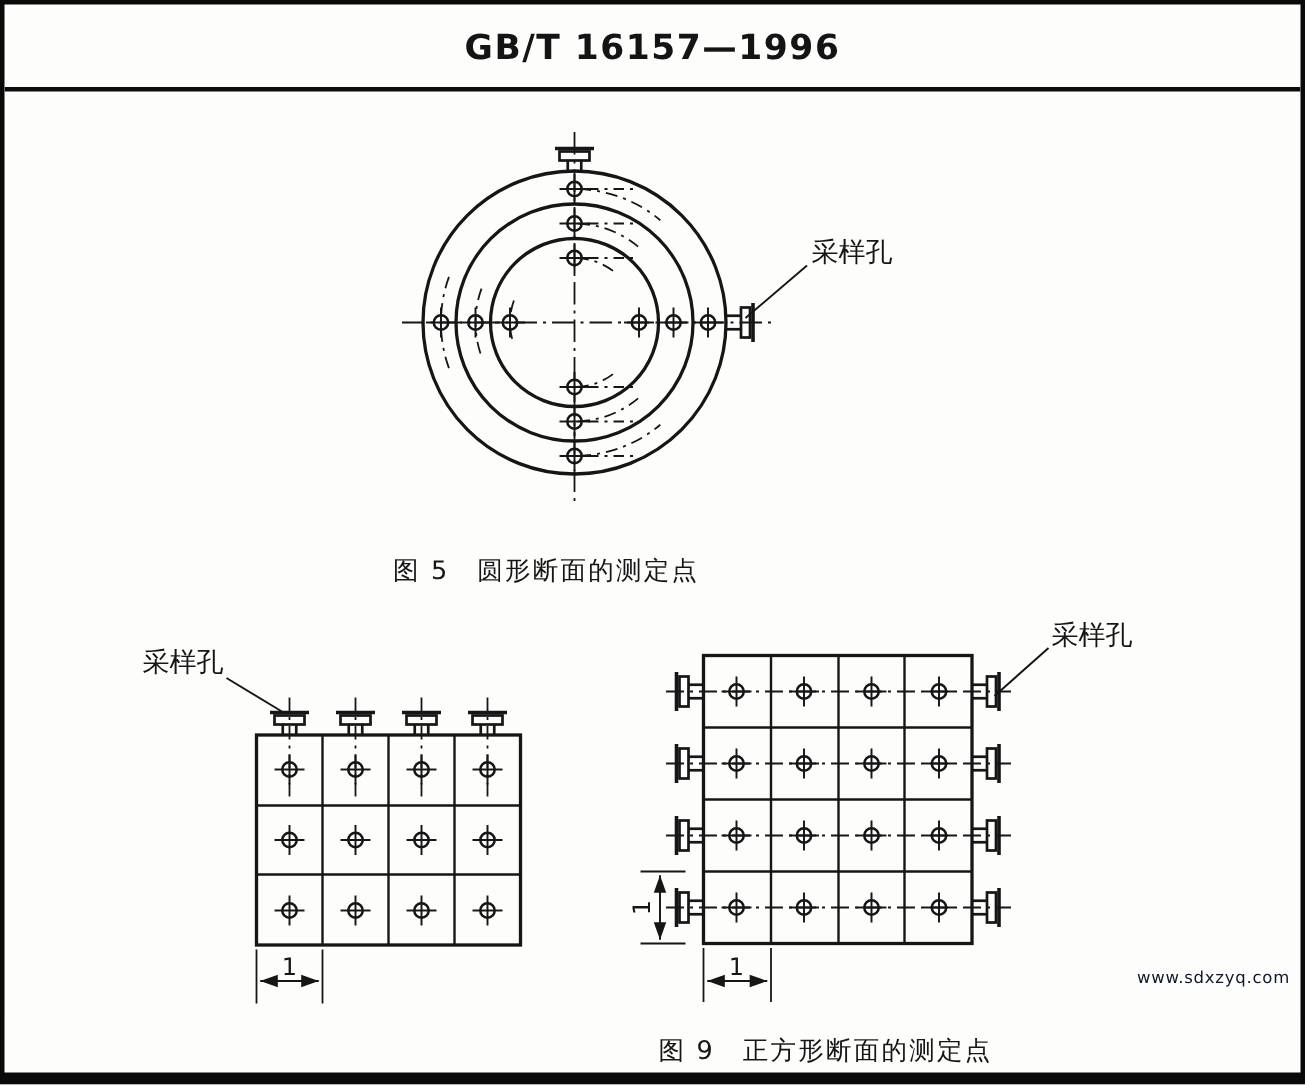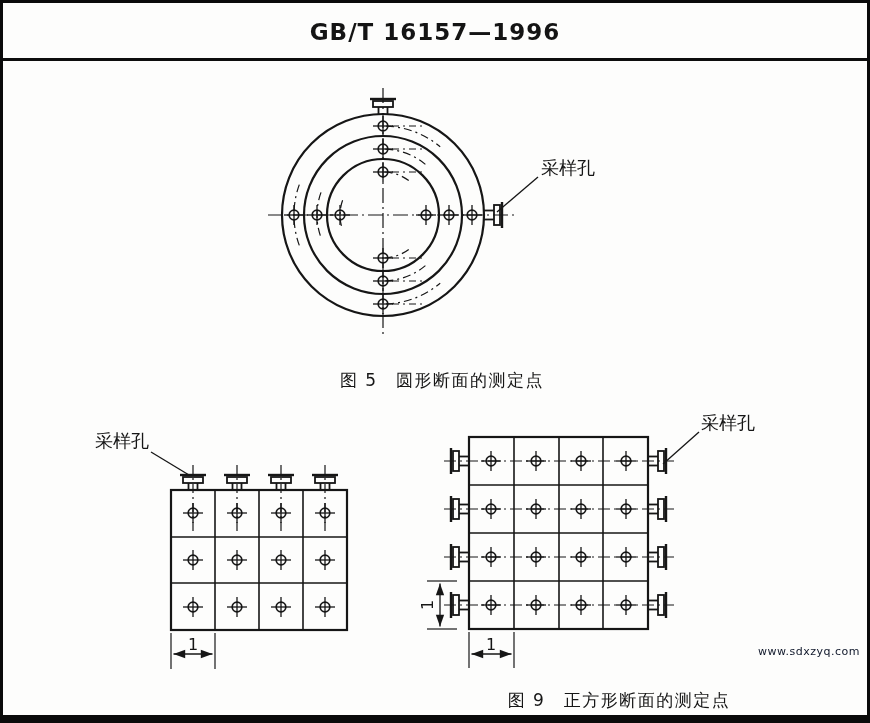--- a/index.html
+++ b/index.html
@@ -8,21 +8,21 @@
     border:3px solid #0a0a0a;border-bottom-width:8px;box-sizing:border-box;
     font-family:"DejaVu Sans",sans-serif;color:#111;overflow:hidden;
   }
   .hdr{
     position:absolute;top:16px;left:0;width:100%;text-align:center;
     font-size:23px;font-weight:bold;letter-spacing:1px;color:#141414;
   }
   .hdr-rule{position:absolute;top:55px;left:0;width:100%;height:3px;background:#0d0d0d;}
   .diagram-svg{position:absolute;left:0;top:0;}
   .cap{
-    position:absolute;width:360px;text-align:center;font-size:17px;
+    position:absolute;width:360px;text-align:left;font-size:17px;
     letter-spacing:1.5px;color:#161616;white-space:nowrap;
   }
   .cap5{left:259px;top:366px;}
   .cap6{left:58px;top:684px;}
   .cap7{left:436px;top:686px;}
   .wm{position:absolute;right:7px;top:642px;font-size:11px;color:#0f172a;letter-spacing:.5px;}
   svg text{font-family:"DejaVu Sans",sans-serif;fill:#161616;stroke:none;}
 </style>
 </head>
 <body>

